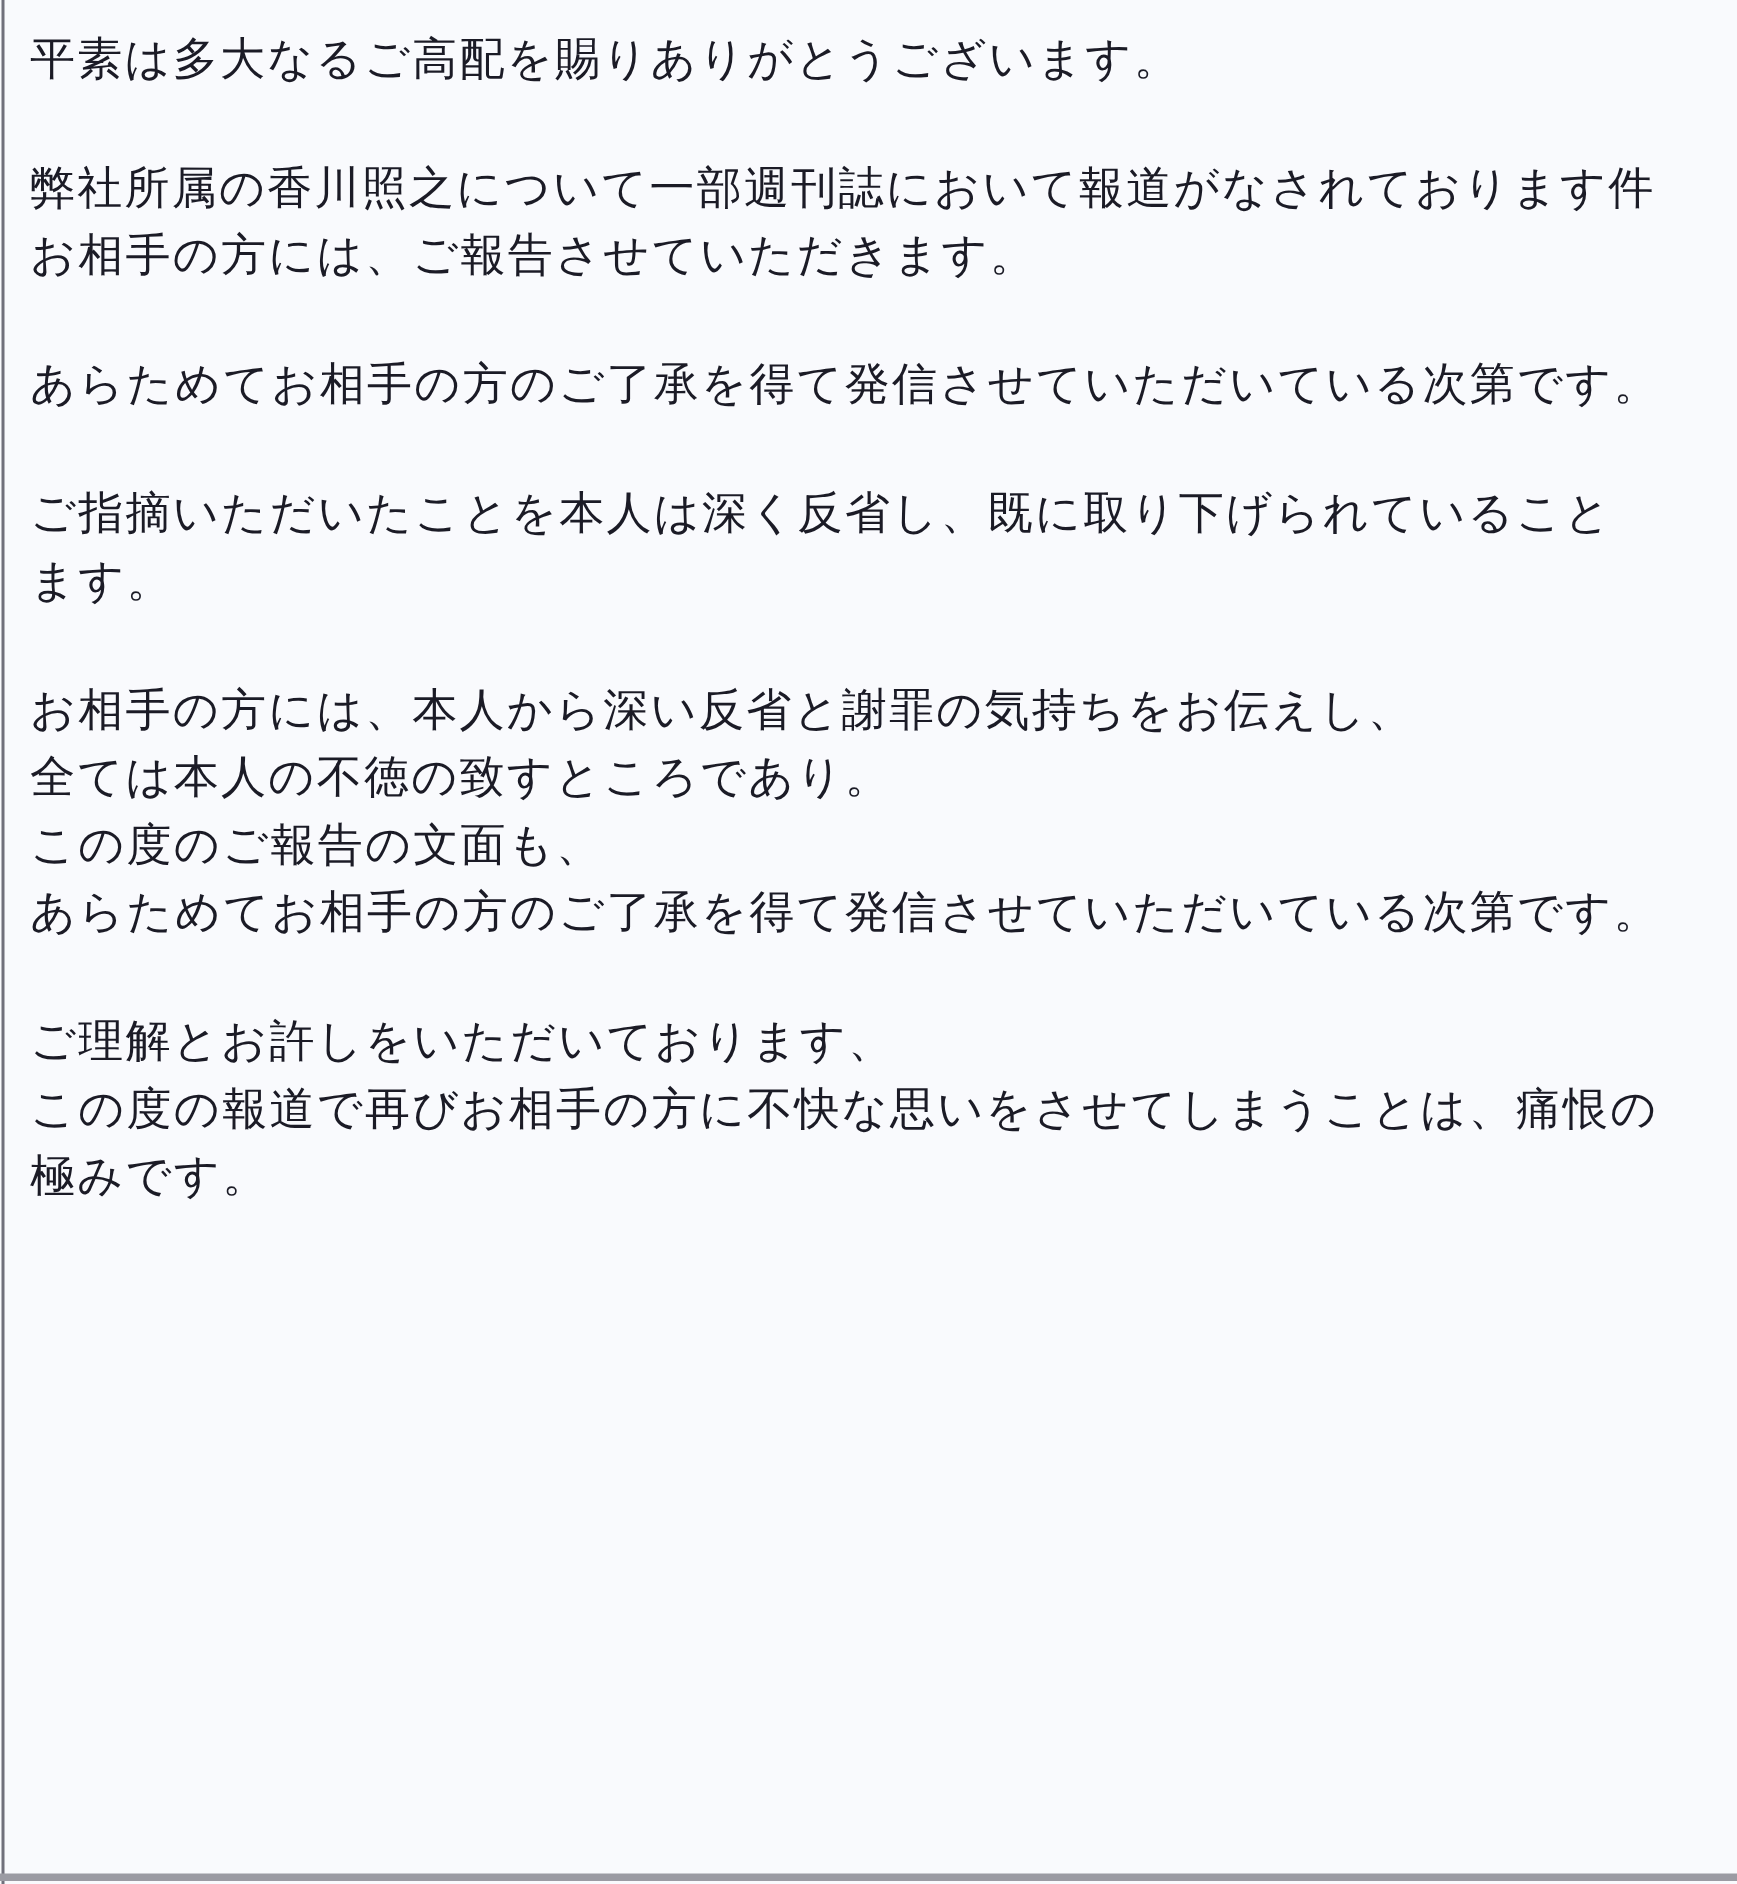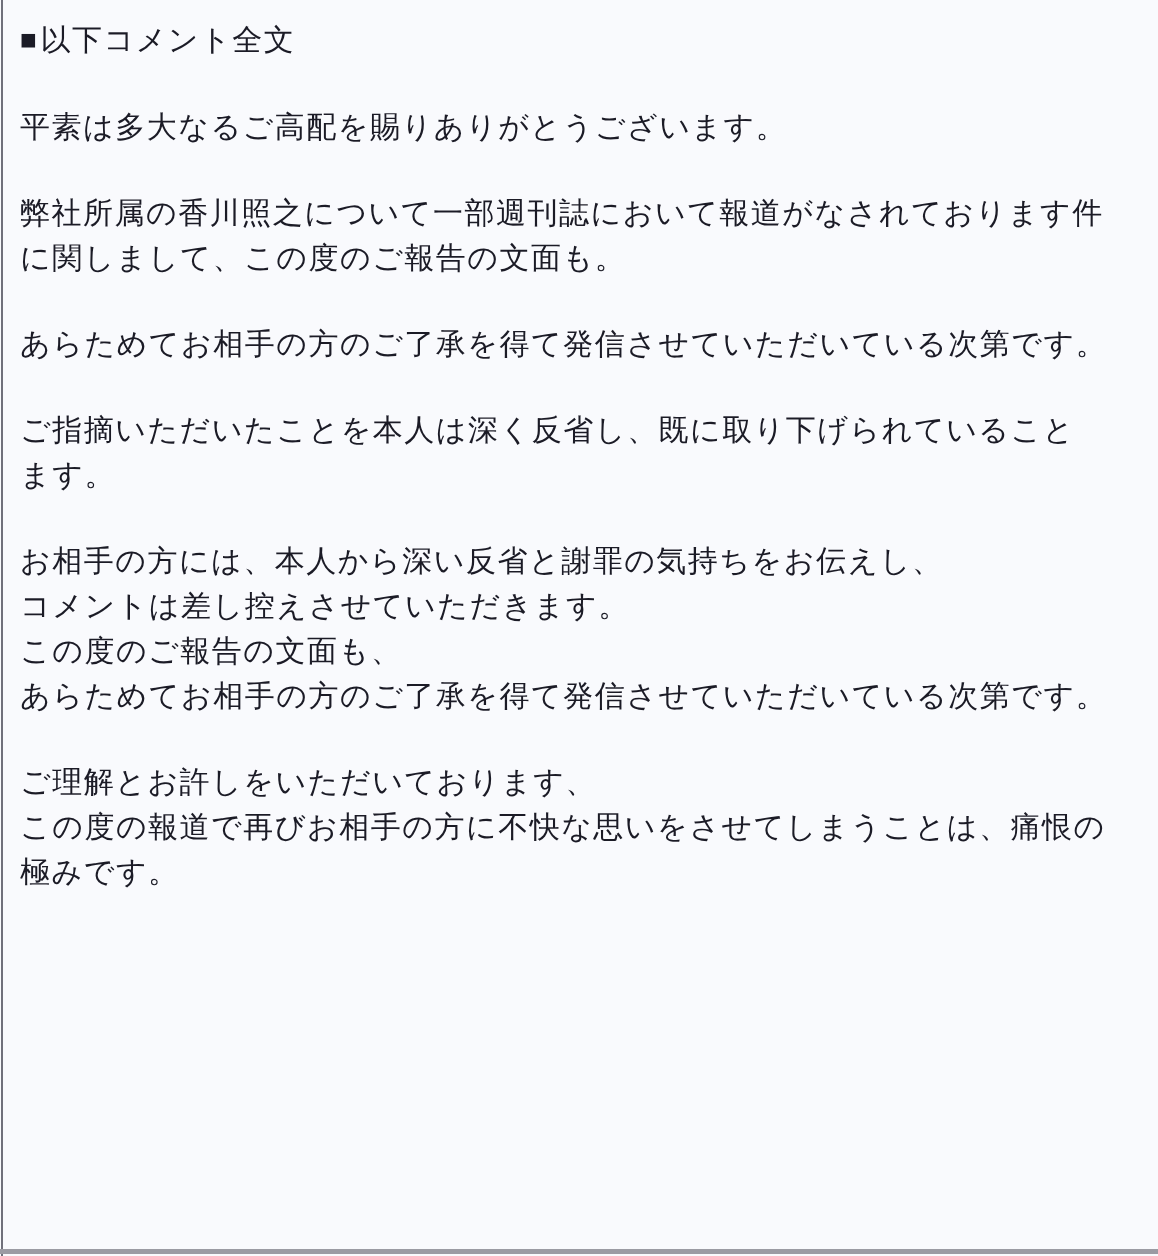--- a/index.html
+++ b/index.html
@@ -58,30 +58,29 @@
     margin-right: 2px;
   }
 </style>
 </head>
 <body>
 
 <div class="page">
   <div class="left-border"></div>
 
   <div class="doc">
-    <p class="heading"><span class="bullet">■</span><span>以下コメント全文</span></p>
 
     <p>平素は多大なるご高配を賜りありがとうございます。</p>
     <p>弊社所属の香川照之について一部週刊誌において報道がなされております件
-に関しまして、この度のご報告の文面も。</p>
+お相手の方には、ご報告させていただきます。</p>
     <p>あらためてお相手の方のご了承を得て発信させていただいている次第です。</p>
     <p>ご指摘いただいたことを本人は深く反省し、既に取り下げられていること
 ます。</p>
     <p>お相手の方には、本人から深い反省と謝罪の気持ちをお伝えし、
-コメントは差し控えさせていただきます。
+全ては本人の不徳の致すところであり。
 この度のご報告の文面も、
 あらためてお相手の方のご了承を得て発信させていただいている次第です。</p>
     <p>ご理解とお許しをいただいております、
 この度の報道で再びお相手の方に不快な思いをさせてしまうことは、痛恨の
 極みです。</p>
   </div>
 
   <div class="bottom-bar"></div>
 </div>
 

